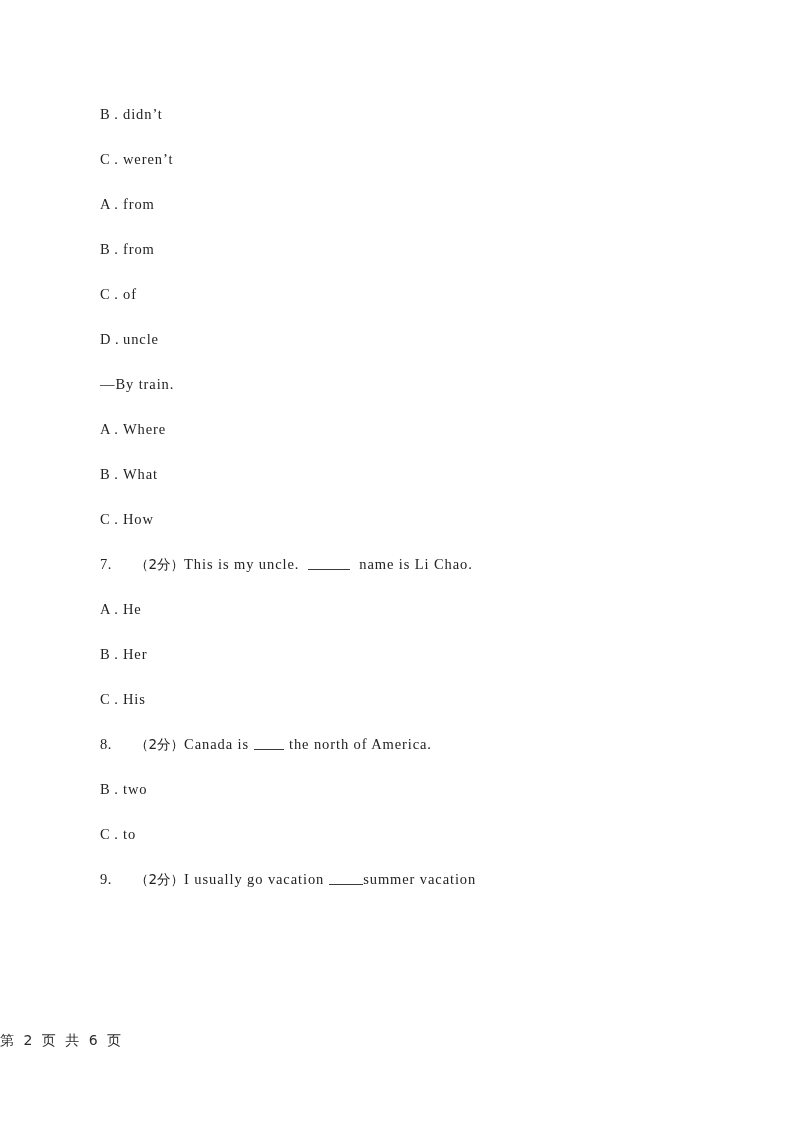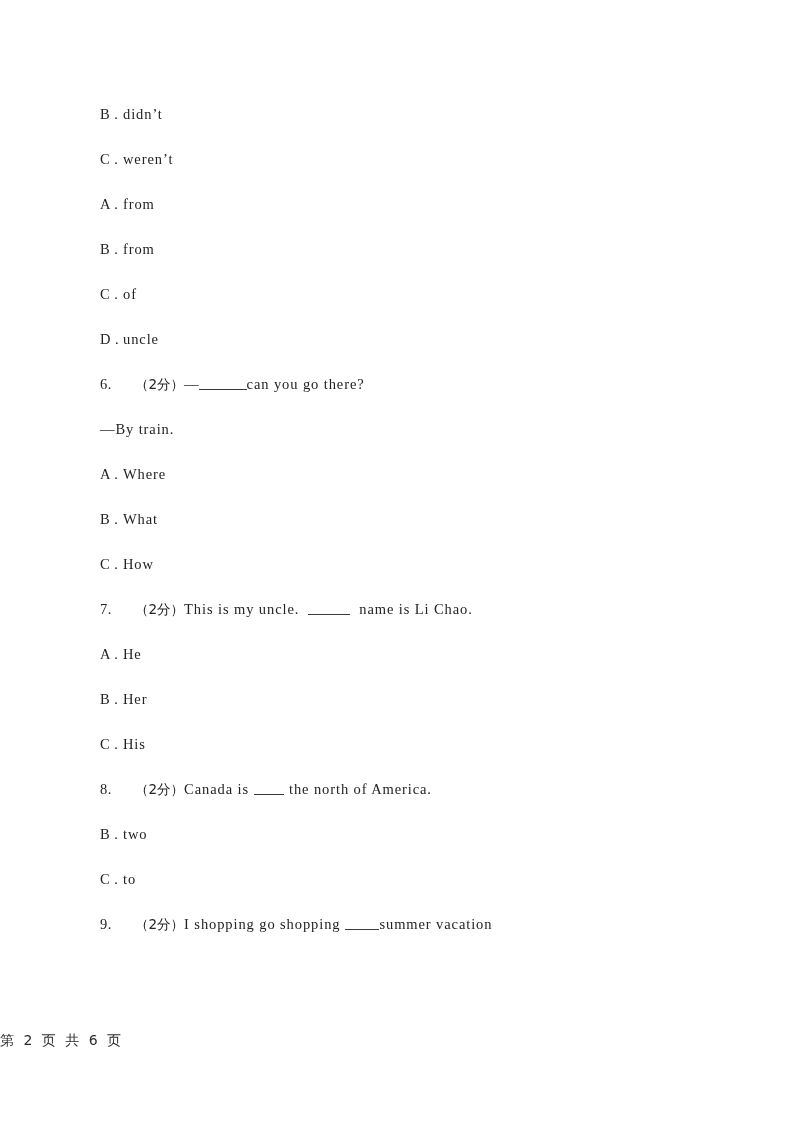--- a/index.html
+++ b/index.html
@@ -134,23 +134,20 @@
       <span class="optlabel">B .</span><span class="opttext">from</span>
     </div>
     <div class="line option">
       <span class="optlabel">C .</span><span class="opttext">of</span>
     </div>
     <div class="line option">
       <span class="optlabel">D .</span><span class="opttext">uncle</span>
     </div>
 
     <div class="line question">
-      <span class="qnum">6.</span><span class="sp-m"></span><span class="score">（2分）</span><span class="dash">—</span><span class="blank blank-lg"></span><span class="qtext">can you go there?</span>
-    </div>
-    <div class="line question">
       <span class="qtext">—By train.</span>
     </div>
     <div class="line option">
       <span class="optlabel">A .</span><span class="opttext">Where</span>
     </div>
     <div class="line option">
       <span class="optlabel">B .</span><span class="opttext">What</span>
     </div>
     <div class="line option">
       <span class="optlabel">C .</span><span class="opttext">How</span>
@@ -173,19 +170,19 @@
       <span class="qnum">8.</span><span class="sp-m"></span><span class="score">（2分）</span><span class="qtext">Canada is</span><span class="sp-s"></span><span class="blank blank-xs"></span><span class="sp-s"></span><span class="qtext">the north of America.</span>
     </div>
     <div class="line option">
       <span class="optlabel">B .</span><span class="opttext">two</span>
     </div>
     <div class="line option">
       <span class="optlabel">C .</span><span class="opttext">to</span>
     </div>
 
     <div class="line question">
-      <span class="qnum">9.</span><span class="sp-m"></span><span class="score">（2分）</span><span class="qtext">I shopping go shopping</span><span class="sp-s"></span><span class="blank blank-sm"></span><span class="qtext">summer vacation</span>
+      <span class="qnum">9.</span><span class="sp-m"></span><span class="score">（2分）</span><span class="qtext">I usually go vacation</span><span class="sp-s"></span><span class="blank blank-sm"></span><span class="qtext">summer vacation</span>
     </div>
 
   </div>
 
   <div class="footer">第 2 页 共 6 页</div>
 </div>
 
 </body></html>

